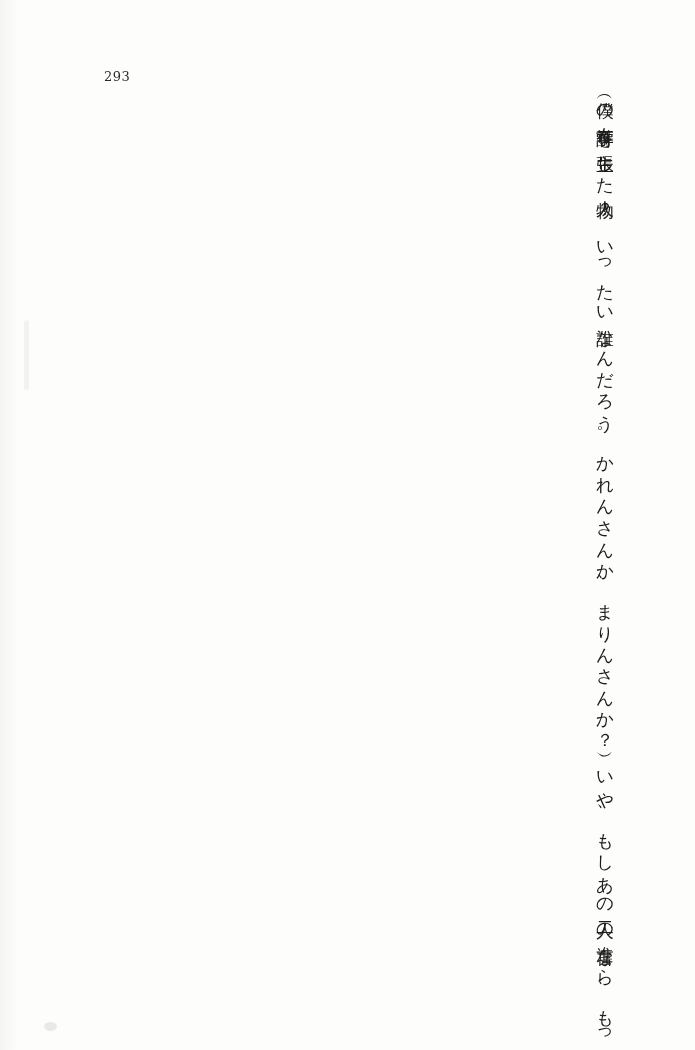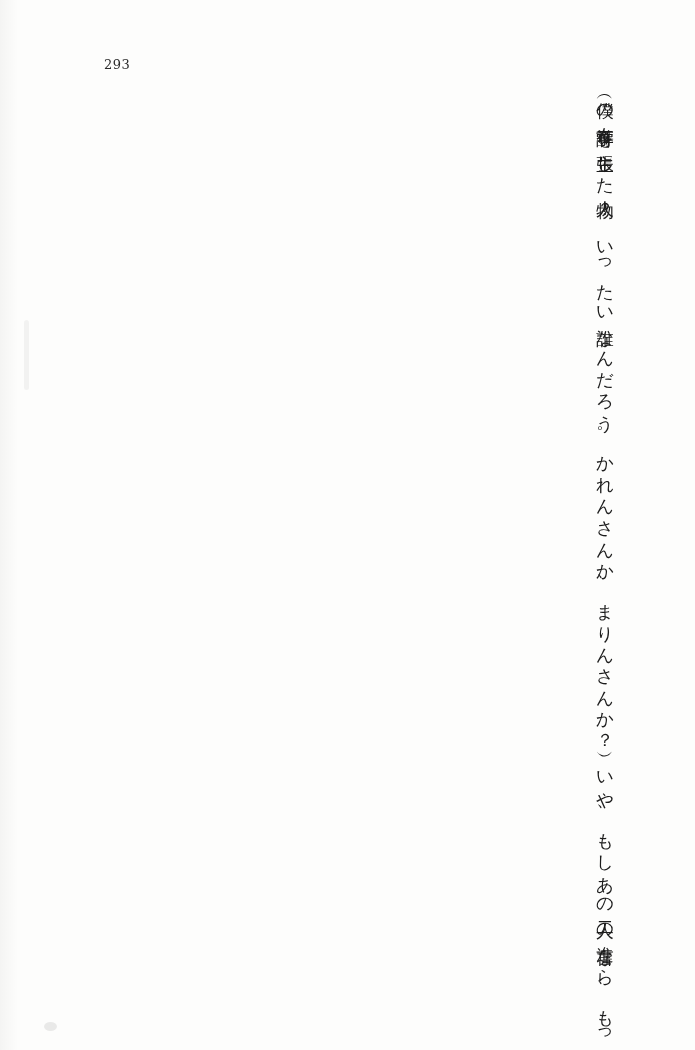--- a/index.html
+++ b/index.html
@@ -15,21 +15,21 @@
     color: #1a1a1a;
   }
   .page {
     position: relative;
     width: 695px;
     height: 1050px;
     background: #fdfdfc;
   }
   .page-number {
     position: absolute;
-    top: 57px;
+    top: 69px;
     left: 104px;
     font-size: 13px;
     letter-spacing: 0.5px;
     color: #2a2a2a;
     font-family: "DejaVu Serif", "Liberation Serif", serif;
   }
   
   .body-text {
     position: absolute;
     top: 88px;

